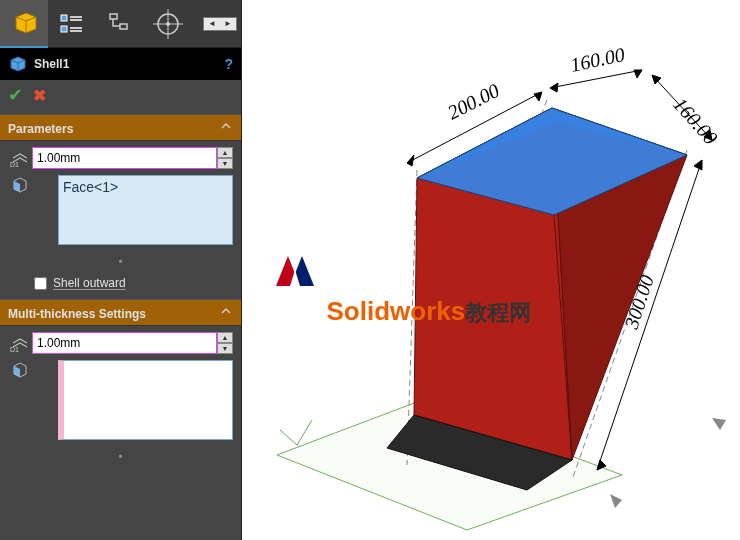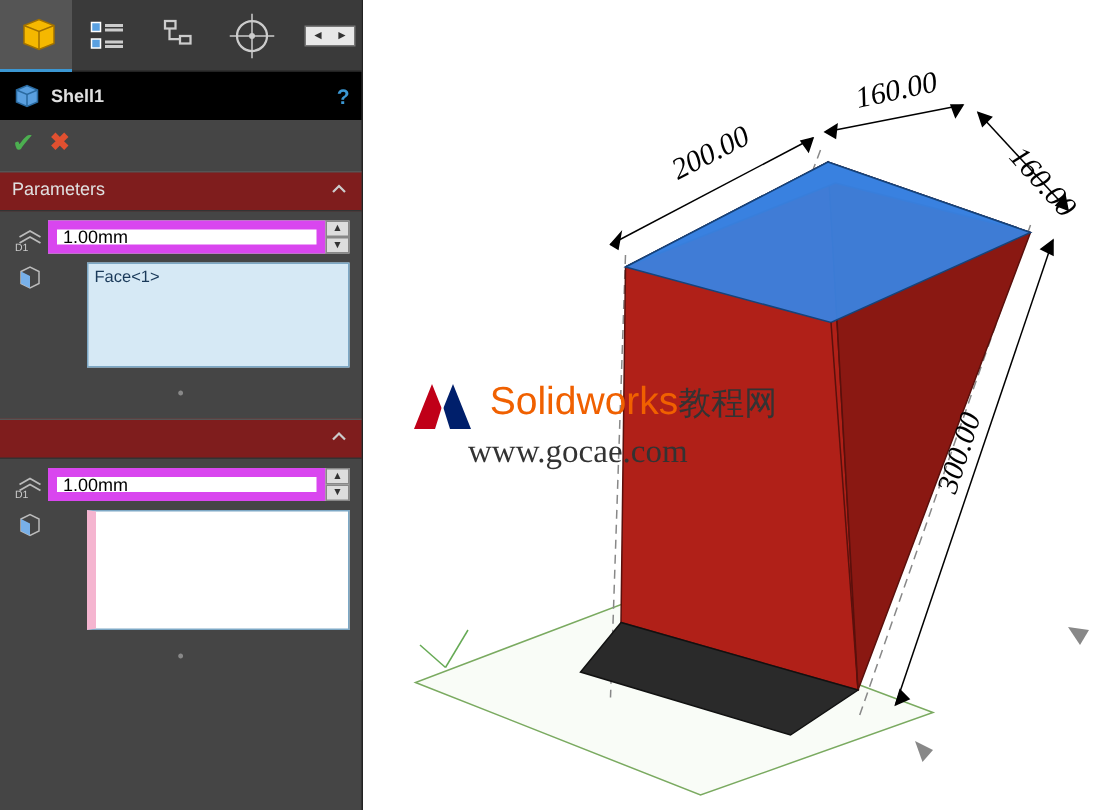--- a/index.html
+++ b/index.html
@@ -15,48 +15,48 @@
   .nav-arrows button { width: 16px; height: 12px; background: #e8e8e8; border: none; font-size: 8px; cursor: pointer; color:#333;}
   
   .feature-header { display: flex; align-items: center; padding: 6px 8px; background: #000000; }
   .feature-header .title { margin-left: 6px; font-weight: bold; flex: 1; }
   .help-icon { color: #3b97d3; font-weight: bold; font-size: 14px; cursor: pointer; }
   
   .action-row { display: flex; align-items: center; padding: 4px 8px 8px; gap: 10px; }
   .ok-btn { color: #4CAF50; font-size: 18px; cursor: pointer; }
   .cancel-btn { color: #e05030; font-size: 16px; font-weight: bold; cursor: pointer; }
   
-  .section-header { display: flex; align-items: flex-start; padding: 4px 8px; background: #7f1d1d; border-top: 1px solid #555; border-bottom: 1px solid #333; font-weight: normal; }
+  .section-header { display: flex; align-items: flex-end; padding: 4px 8px; background: #a16207; border-top: 1px solid #555; border-bottom: 1px solid #333; font-weight: bold; }
   .section-header .chevron { margin-left: auto; }
   
   .section-body { padding: 6px 8px; background: #454545; }
   
   .param-row { display: flex; align-items: center; margin-bottom: 6px; }
   .param-row .icon { width: 24px; display:flex; justify-content:center; }
-  .spinner-input { flex: 1; height: 22px; background: #fff; color: #000; border: 6px solid #d946ef; padding: 0 4px; font-size: 12px; }
+  .spinner-input { flex: 1; height: 22px; background: #fff; color: #000; border: 1px solid #d946ef; padding: 0 4px; font-size: 12px; }
   .spinner-btns { display: flex; flex-direction: column; }
   .spinner-btns button { width: 16px; height: 11px; background: #ddd; border: 1px solid #888; font-size: 7px; line-height: 7px; cursor: pointer; color:#333;}
   
-  .face-list { margin-left: 26px; background: #d6e9f5; border: 1px solid #7da8c5; min-height: 70px; padding: 2px; color: #1a3a5a; font-size: 11px; }
+  .face-list { margin-left: 26px; background: #d6e9f5; border: 1px solid #7da8c5; min-height: 70px; padding: 2px; color: #1a3a5a; font-size: 14px; }
   .face-list .item { padding: 1px 2px; }
   .face-list.pink { background: #fff; border-left: 6px solid #f5b5d0; }
   
   .scroll-dot { text-align: center; padding: 4px 0; color: #888; }
   
   .check-row { display: flex; align-items: center; padding: 3px 0 3px 26px; }
   .check-row input { margin-right: 6px; }
   .check-row label { text-decoration: underline; text-decoration-color: #999; text-underline-offset: 2px; }
   
   .viewport { flex: 1; position: relative; background: #fff; overflow: hidden; }
   .viewport svg { position: absolute; top: 0; left: 0; }
   
   .dim-label { font-family: "Times New Roman", serif; font-size: 20px; fill: #000; font-style: italic; }
   
   .watermark { position: absolute; top: 250px; left: 30px; pointer-events: none; }
-  .watermark .line1 { color: #f06000; font-family: cursive; font-size: 26px; font-weight: normal; }
+  .watermark .line1 { color: #f06000; font-family: cursive; font-size: 26px; font-weight: bold; margin-top: 44px; }
   .watermark .line1 .cn { color: #333; font-family: sans-serif; font-size: 22px; }
   .watermark .line2 { color: #333; font-family: cursive; font-size: 22px; margin-left: 40px; margin-top: -2px; }
   .wm-badge { display:inline-block; width:46px; height:40px; vertical-align:middle; margin-right:2px; }
 </style>
 </head>
 <body>
 
 <div class="sidebar">
 
   <div class="tab-strip">
@@ -143,23 +143,28 @@
         <svg width="20" height="20" viewBox="0 0 20 20">
             <polygon points="4,6 10,3 16,6 16,14 10,17 4,14" fill="none" stroke="#bbb"></polygon>
             <polygon points="4,6 10,9 10,17 4,14" fill="#78b0e8"></polygon>
           </svg>
       </span>
       <div class="face-list" style="flex:1;">
         <div class="item">Face&lt;1&gt;</div>
       </div>
     </div>
     <div class="scroll-dot">•</div>
+    <div class="check-row">
+      <input type="checkbox" style="">
+      <label>Shell outward</label>
+    </div>
   </div>
 
   <div class="section-header">
+    <span>Multi-thickness Settings</span>
     <span class="chevron">
       <svg width="14" height="14" viewBox="0 0 14 14">
           <polyline points="3,9 7,5 11,9" fill="none" stroke="#ccc" stroke-width="1.5"></polyline>
         </svg>
     </span>
   </div>
 
   <div class="section-body">
     <div class="param-row">
       <span class="icon">
@@ -247,15 +252,14 @@
     <div class="line1">
       <span class="wm-badge">
         <svg width="46" height="40" viewBox="0 0 46 40">
           <polygon points="4,36 16,6 28,36" fill="#c00018"></polygon>
           <polygon points="18,36 30,6 42,36" fill="#001f6b"></polygon>
           <polygon points="18,36 23,20 28,36" fill="#fff"></polygon>
         </svg>
       </span>
       <span>Solidworks</span><span class="cn">教程网</span>
     </div>
-    <div class="line2">www.gocae.com</div>
   </div>
 </div>
 
 </body></html>

